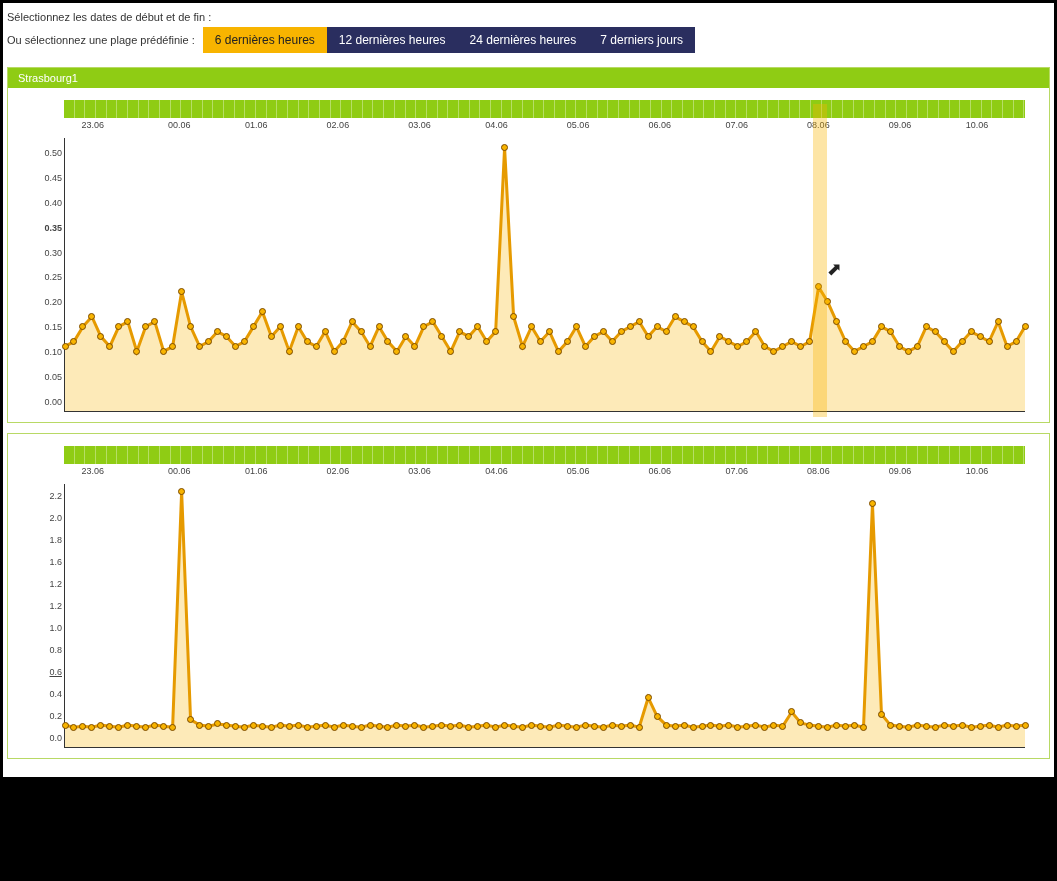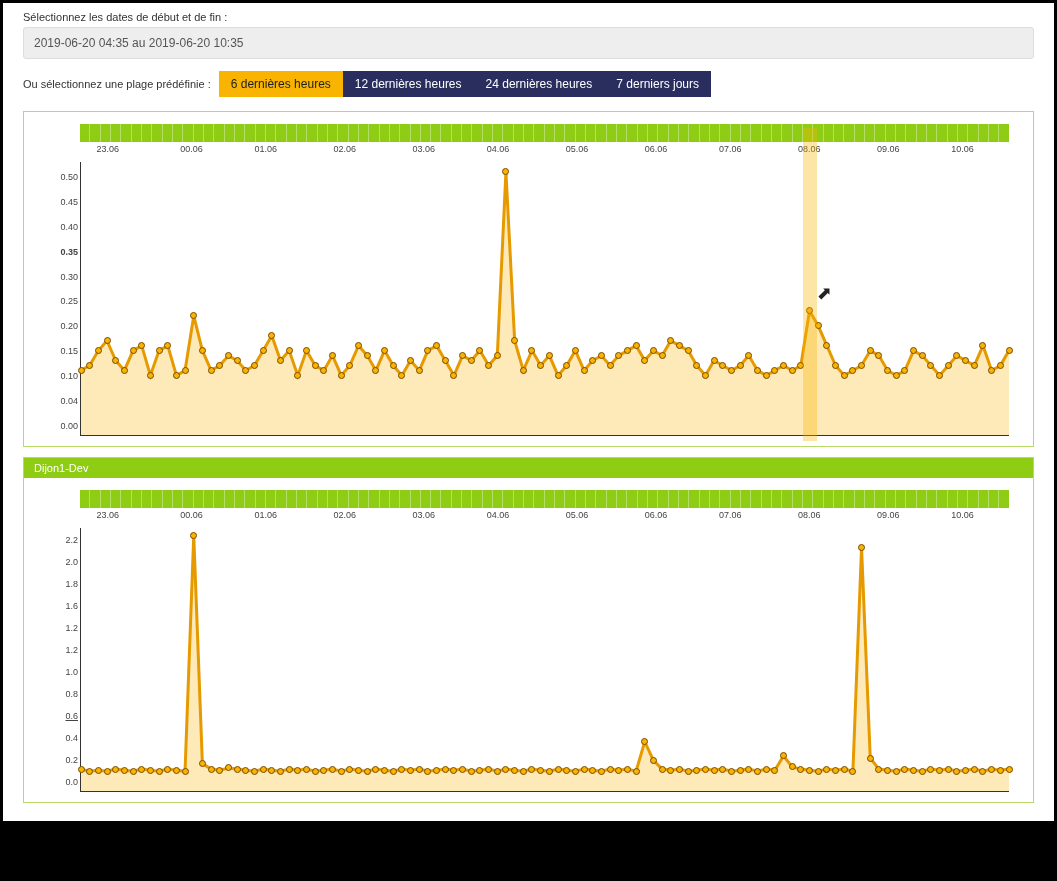--- a/index.html
+++ b/index.html
@@ -3,21 +3,21 @@
 <meta charset="utf-8">
 <style>
   * { box-sizing: border-box; margin: 0; padding: 0; }
   body {
     font-family: -apple-system, BlinkMacSystemFont, "Segoe UI", Arial, sans-serif;
     background: #000;
     color: #333;
     font-size: 12px;
     padding: 3px;
   }
-  .app { background: #fff; padding: 8px 20px; }
+  .app { background: #fff; padding: 8px 4px; }
   .date-label { font-size: 11px; color: #333; margin-bottom: 4px; }
   .date-input {
     width: 100%;
     background: #eee;
     border: 1px solid #ddd;
     border-radius: 3px;
     padding: 8px 10px;
     color: #555;
     font-size: 12px;
     margin-bottom: 12px;
@@ -89,29 +89,29 @@
     pointer-events: none;
     z-index: 10;
   }
 </style>
 </head>
 <body>
 
 <div class="app">
 
   <div class="date-label">Sélectionnez les dates de début et de fin :</div>
-  <input class="date-input" type="text" value="2019-06-20 04:35 au 2019-06-20 10:35" style="">
 
   <div class="range-row">
     <span class="range-label">Ou sélectionnez une plage prédéfinie :</span>
     <div id="range-buttons"><button class="btn btn-active">6 dernières heures</button><button class="btn btn-inactive">12 dernières heures</button><button class="btn btn-inactive">24 dernières heures</button><button class="btn btn-inactive">7 derniers jours</button></div>
   </div>
 
   <div id="panels">
       <div class="panel">
+        <div class="panel-header">Strasbourg1</div>
         <div class="panel-body">
           <div class="overview">
             <div class="slot"></div>
             <div class="slot"></div>
             <div class="slot"></div>
             <div class="slot"></div>
             <div class="slot"></div>
             <div class="slot"></div>
             <div class="slot"></div>
             <div class="slot"></div>
@@ -208,21 +208,21 @@
             <span style="left: 53.5%;">05.06</span>
             <span style="left: 62%;">06.06</span>
             <span style="left: 70%;">07.06</span>
             <span style="left: 78.5%;">08.06</span>
             <span style="left: 87%;">09.06</span>
             <span style="left: 95%;">10.06</span>
           </div>
           <div class="plot-wrap" style="height: 280px;">
             <div class="yaxis">
               <span style="bottom: 0%;">0.00</span>
-              <span style="bottom: 9.09091%;">0.04</span>
+              <span style="bottom: 9.09091%;">0.05</span>
               <span style="bottom: 18.1818%;">0.10</span>
               <span style="bottom: 27.2727%;">0.15</span>
               <span style="bottom: 36.3636%;">0.20</span>
               <span style="bottom: 45.4545%;">0.25</span>
               <span style="bottom: 54.5455%;">0.30</span>
               <span style="bottom: 63.6364%; font-weight: bold;">0.35</span>
               <span style="bottom: 72.7273%;">0.40</span>
               <span style="bottom: 81.8182%;">0.45</span>
               <span style="bottom: 90.9091%;">0.50</span>
             </div>
@@ -341,21 +341,20 @@
                 <div style="position: absolute; left: 99.0654%; top: 74.5455%; width: 7px; height: 7px; margin-left: -3.5px; margin-top: -3.5px; border-radius: 50%; background: rgb(248, 180, 0); border: 1.5px solid rgb(122, 74, 0);"></div>
                 <div style="position: absolute; left: 100%; top: 69.0909%; width: 7px; height: 7px; margin-left: -3.5px; margin-top: -3.5px; border-radius: 50%; background: rgb(248, 180, 0); border: 1.5px solid rgb(122, 74, 0);"></div>
               </div>
               <div class="highlight-band" style="left: calc(78.5% - 6px); width: 14px;"></div>
               <div class="cursor-icon" style="transform: scaleX(-1); left: calc(78.5% + 8px); top: 44%;">⬉</div>
             </div>
           </div>
         </div>
       </div>
       <div class="panel">
-        <div class="panel-header">Dijon1-Dev</div>
         <div class="panel-body">
           <div class="overview">
             <div class="slot"></div>
             <div class="slot"></div>
             <div class="slot"></div>
             <div class="slot"></div>
             <div class="slot"></div>
             <div class="slot"></div>
             <div class="slot"></div>
             <div class="slot"></div>

